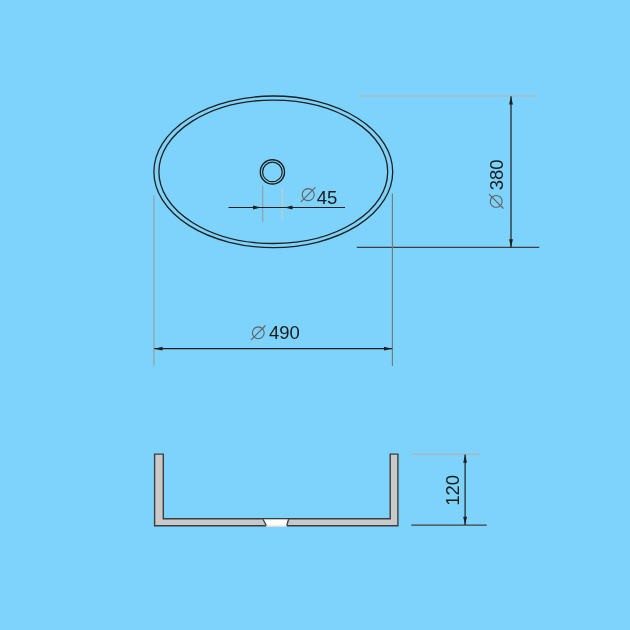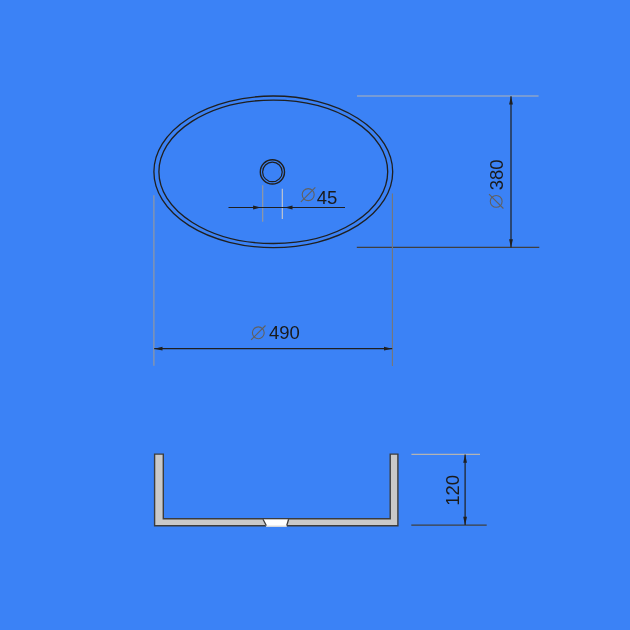--- a/index.html
+++ b/index.html
@@ -1,16 +1,16 @@
 <!DOCTYPE html>
 <html><head>
 <meta charset="utf-8">
 <style>
   html,body{margin:0;padding:0;background:#ffffff;}
-  #page{width:630px;height:630px;position:relative;background:#3b82f6;}
+  #page{width:630px;height:630px;position:relative;background:#7dd3fc;}
   svg{position:absolute;top:0;left:0;}
   text{font-family:"Liberation Sans", sans-serif;fill:#1a1a1a;}
 </style>
 </head>
 <body>
 <div id="page">
 <svg width="630" height="630" viewBox="0 0 630 630">
 
   <ellipse cx="273.3" cy="171.8" rx="119.4" ry="75.8" fill="none" stroke="#1f1f1f" stroke-width="1.3"></ellipse>
 

